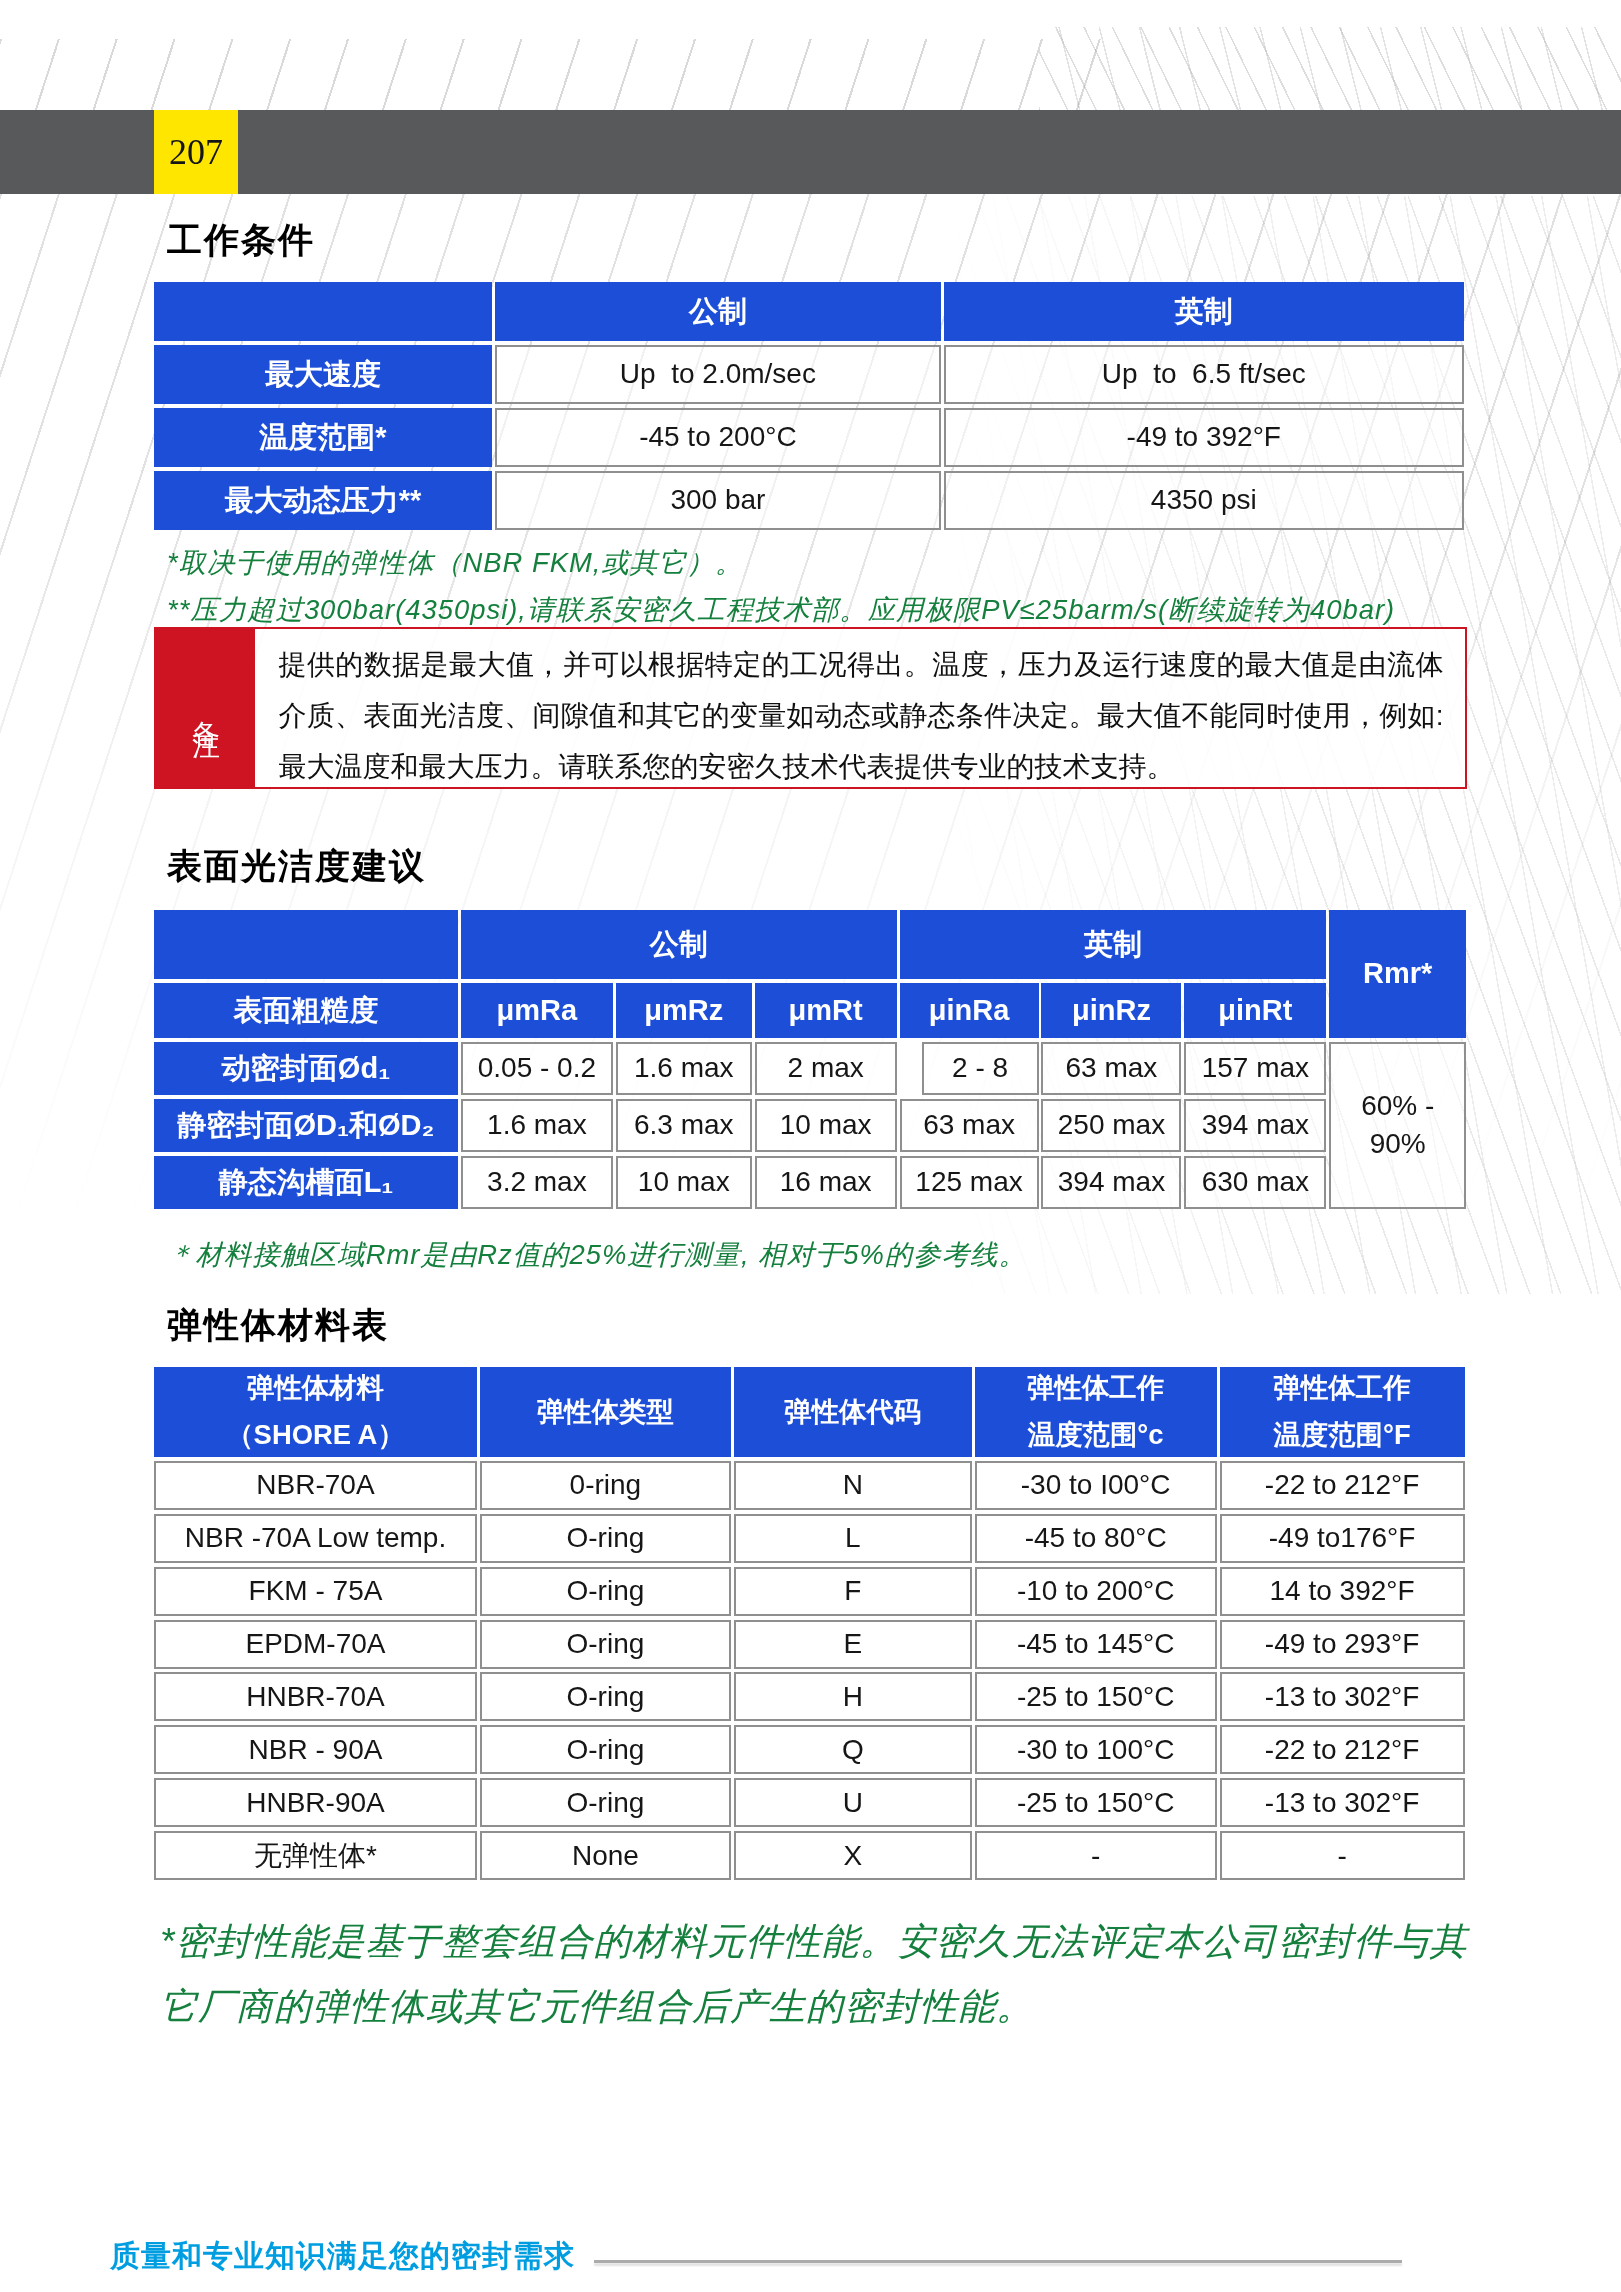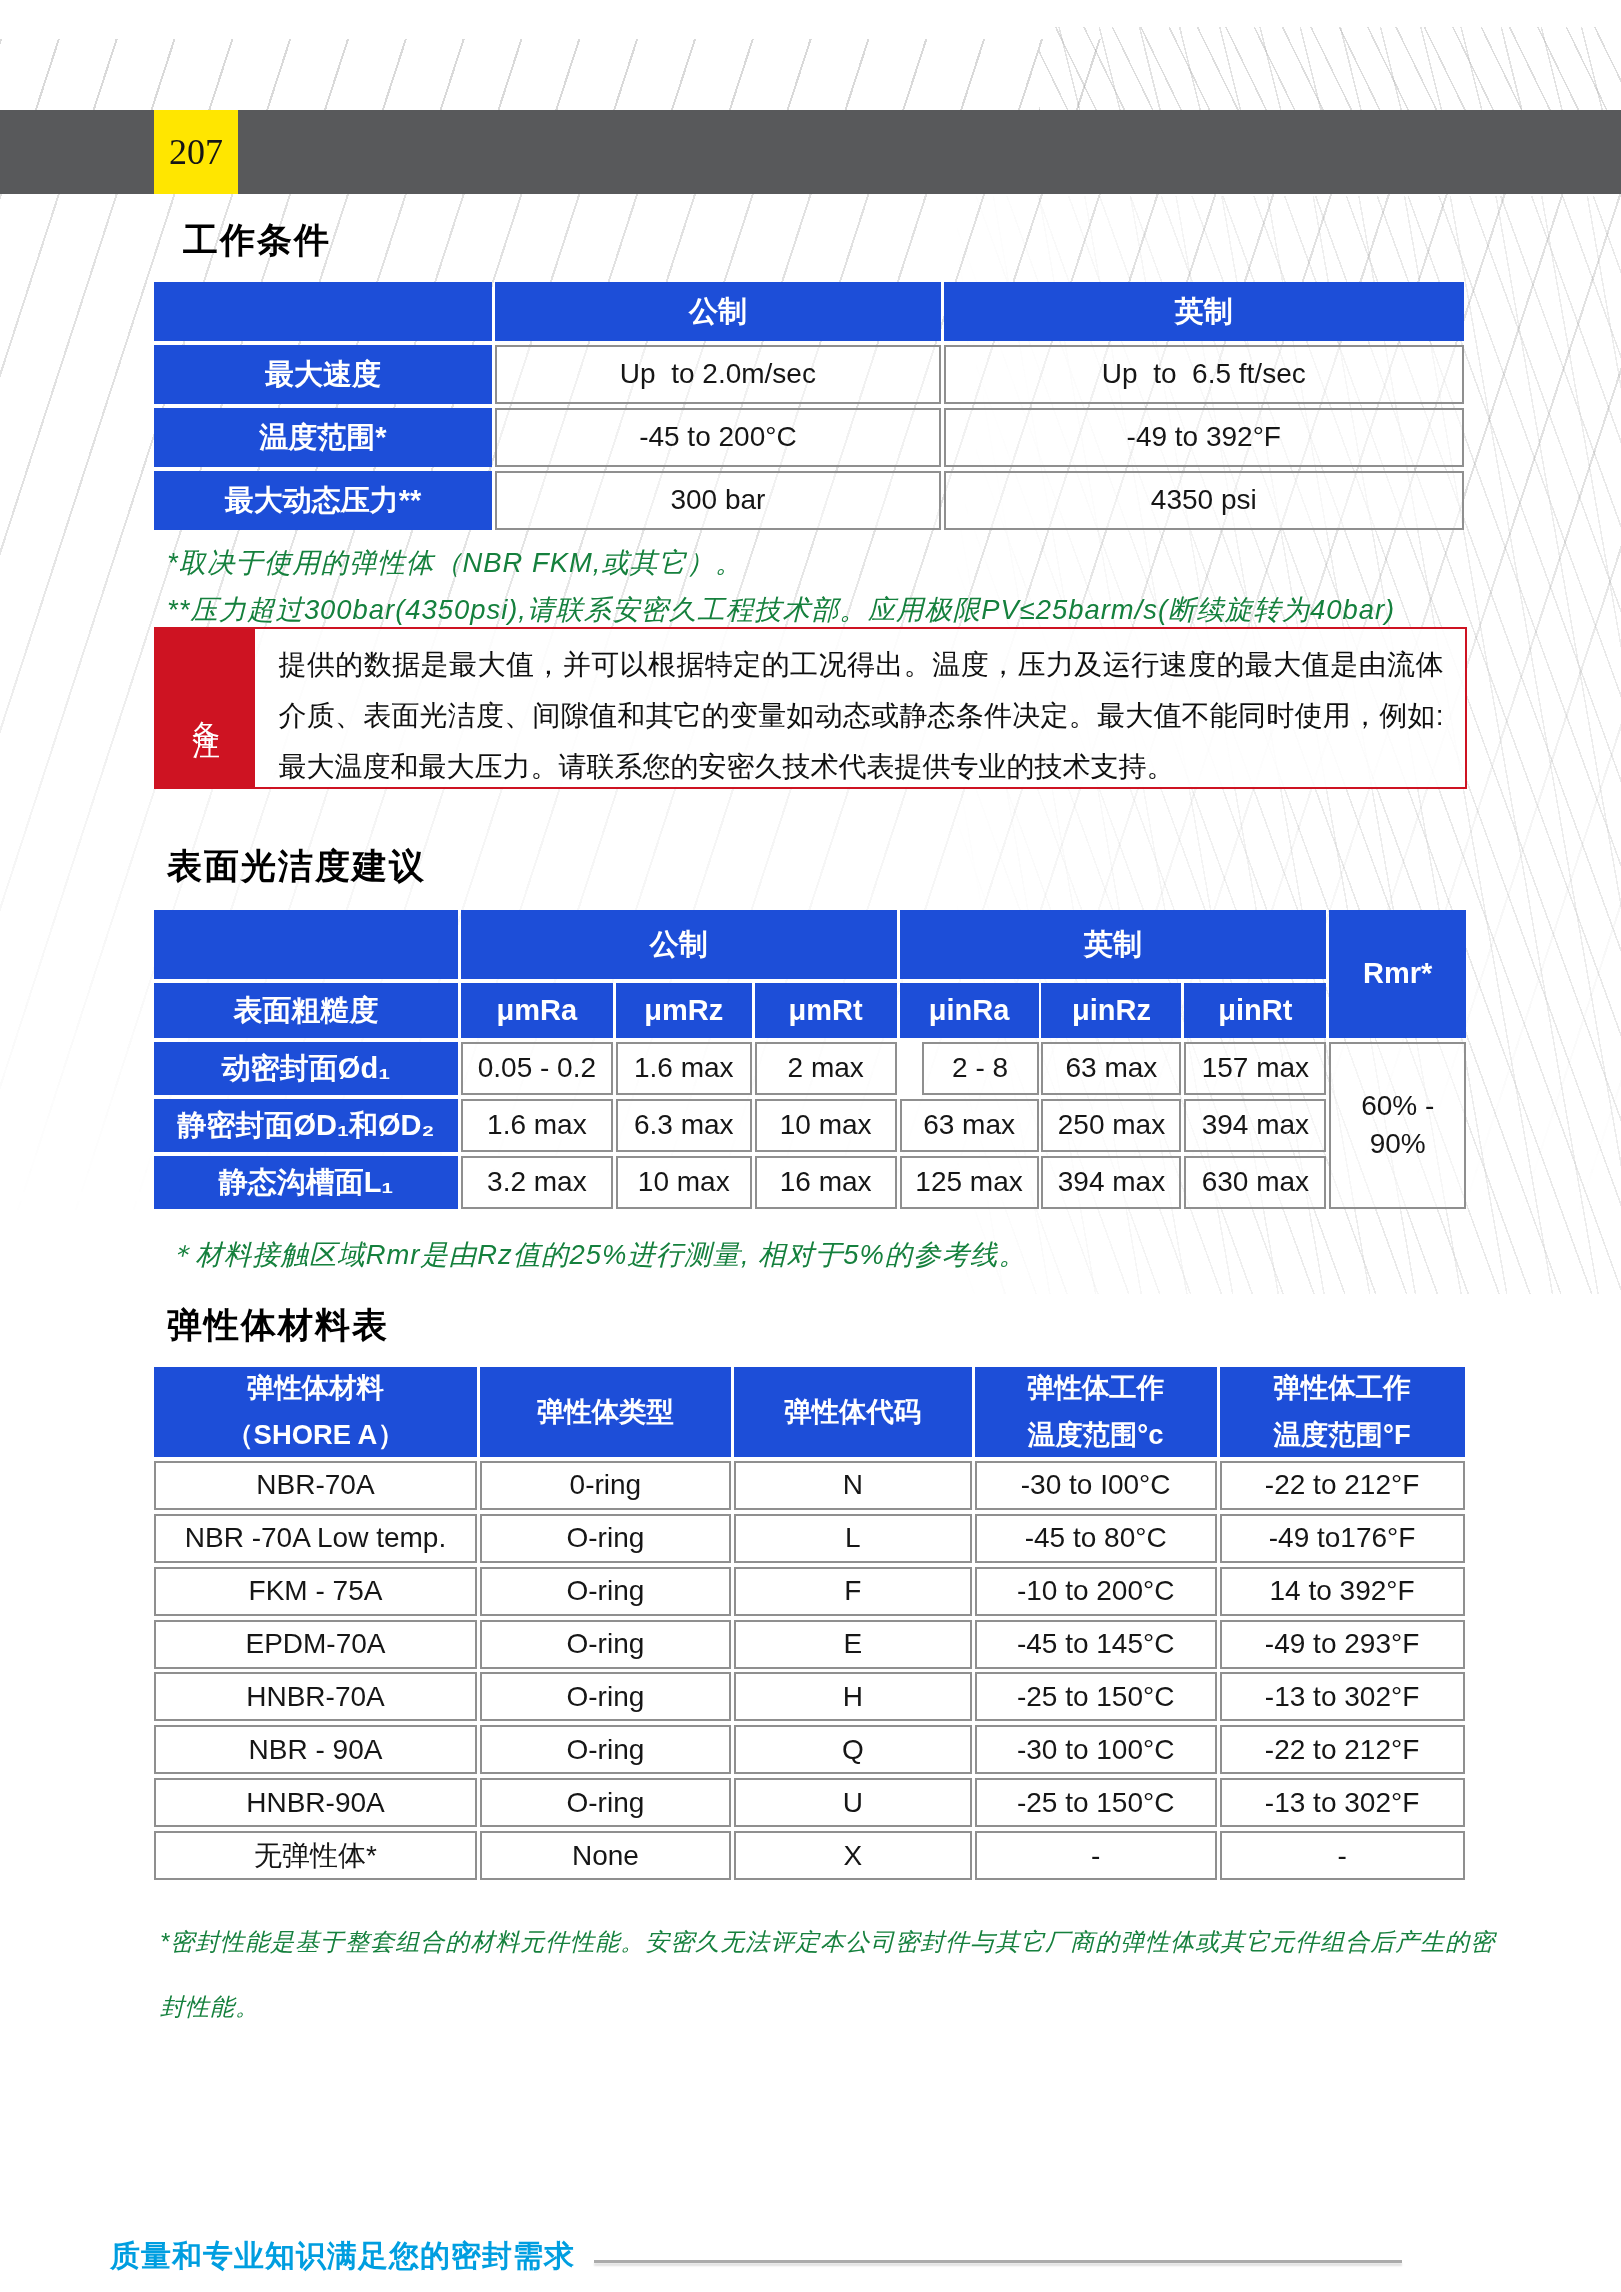--- a/index.html
+++ b/index.html
@@ -89,21 +89,21 @@
 <div class="page">
 
   <div class="hatch-top"></div>
   <div class="fan-top-right"></div>
   <div class="hatch-mid"></div>
   <div class="fan-right"></div>
 
   <div class="band"></div>
   <div class="pagenum">207</div>
 
-  <div class="sec-title" style="left:167px;top:217px;margin-left:16px;">工作条件</div>
+  <div class="sec-title" style="left:167px;top:217px;">工作条件</div>
 
   <div class="tbl tbl-wc">
     <div class="hc"></div>
     <div class="hc">公制</div>
     <div class="hc">英制</div>
 
     <div class="hc">最大速度</div>
     <div class="dc">Up  to 2.0m/sec</div>
     <div class="dc">Up  to  6.5 ft/sec</div>
 
@@ -223,19 +223,19 @@
     <div class="dc">-25 to 150°C</div>
     <div class="dc">-13 to 302°F</div>
 
     <div class="dc">无弹性体*</div>
     <div class="dc">None</div>
     <div class="dc">X</div>
     <div class="dc">-</div>
     <div class="dc">-</div>
   </div>
 
-  <div class="fnote" style="left:160px;top:1909px;width:1338px;line-height:65px;font-size:24px;">*密封性能是基于整套组合的材料元件性能。安密久无法评定本公司密封件与其它厂商的弹性体或其它元件组合后产生的密封性能。</div>
+  <div class="fnote" style="left:160px;top:1909px;width:1338px;line-height:65px;font-size:37px;">*密封性能是基于整套组合的材料元件性能。安密久无法评定本公司密封件与其它厂商的弹性体或其它元件组合后产生的密封性能。</div>
 
   <div class="footer-slogan">质量和专业知识满足您的密封需求</div>
   <div class="footer-rule"></div>
 
 </div>
 
 
 </body></html>

